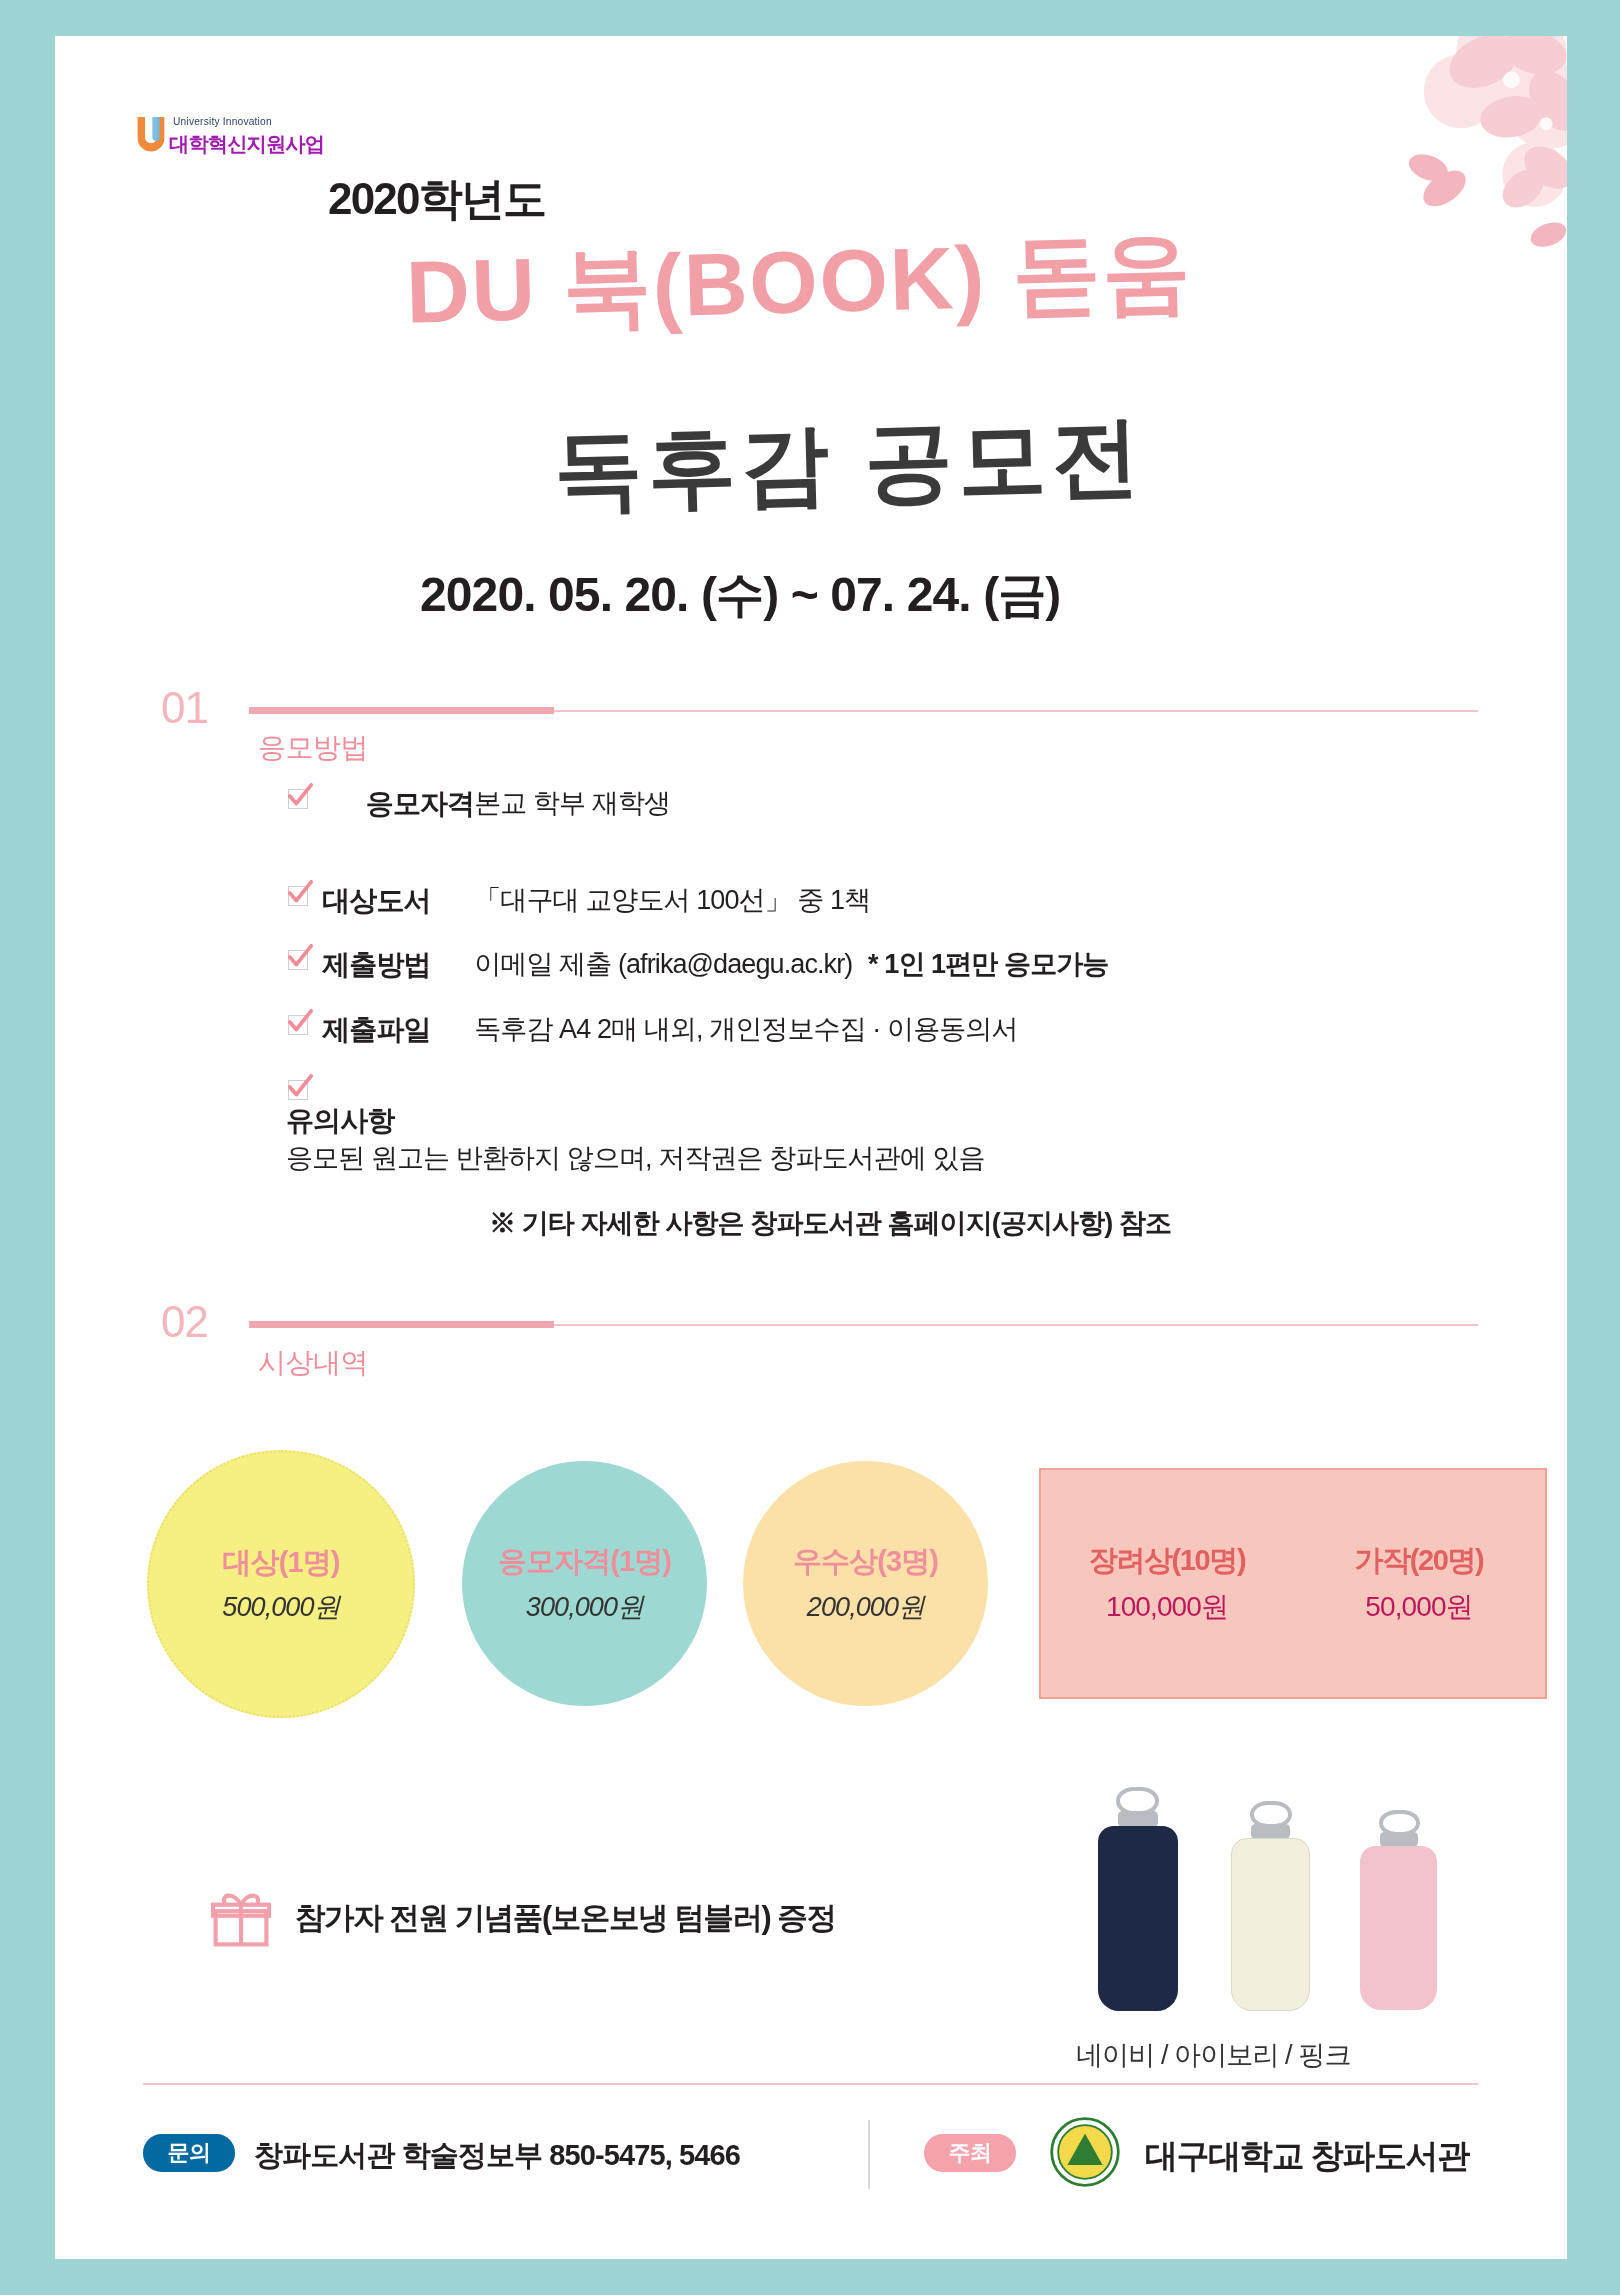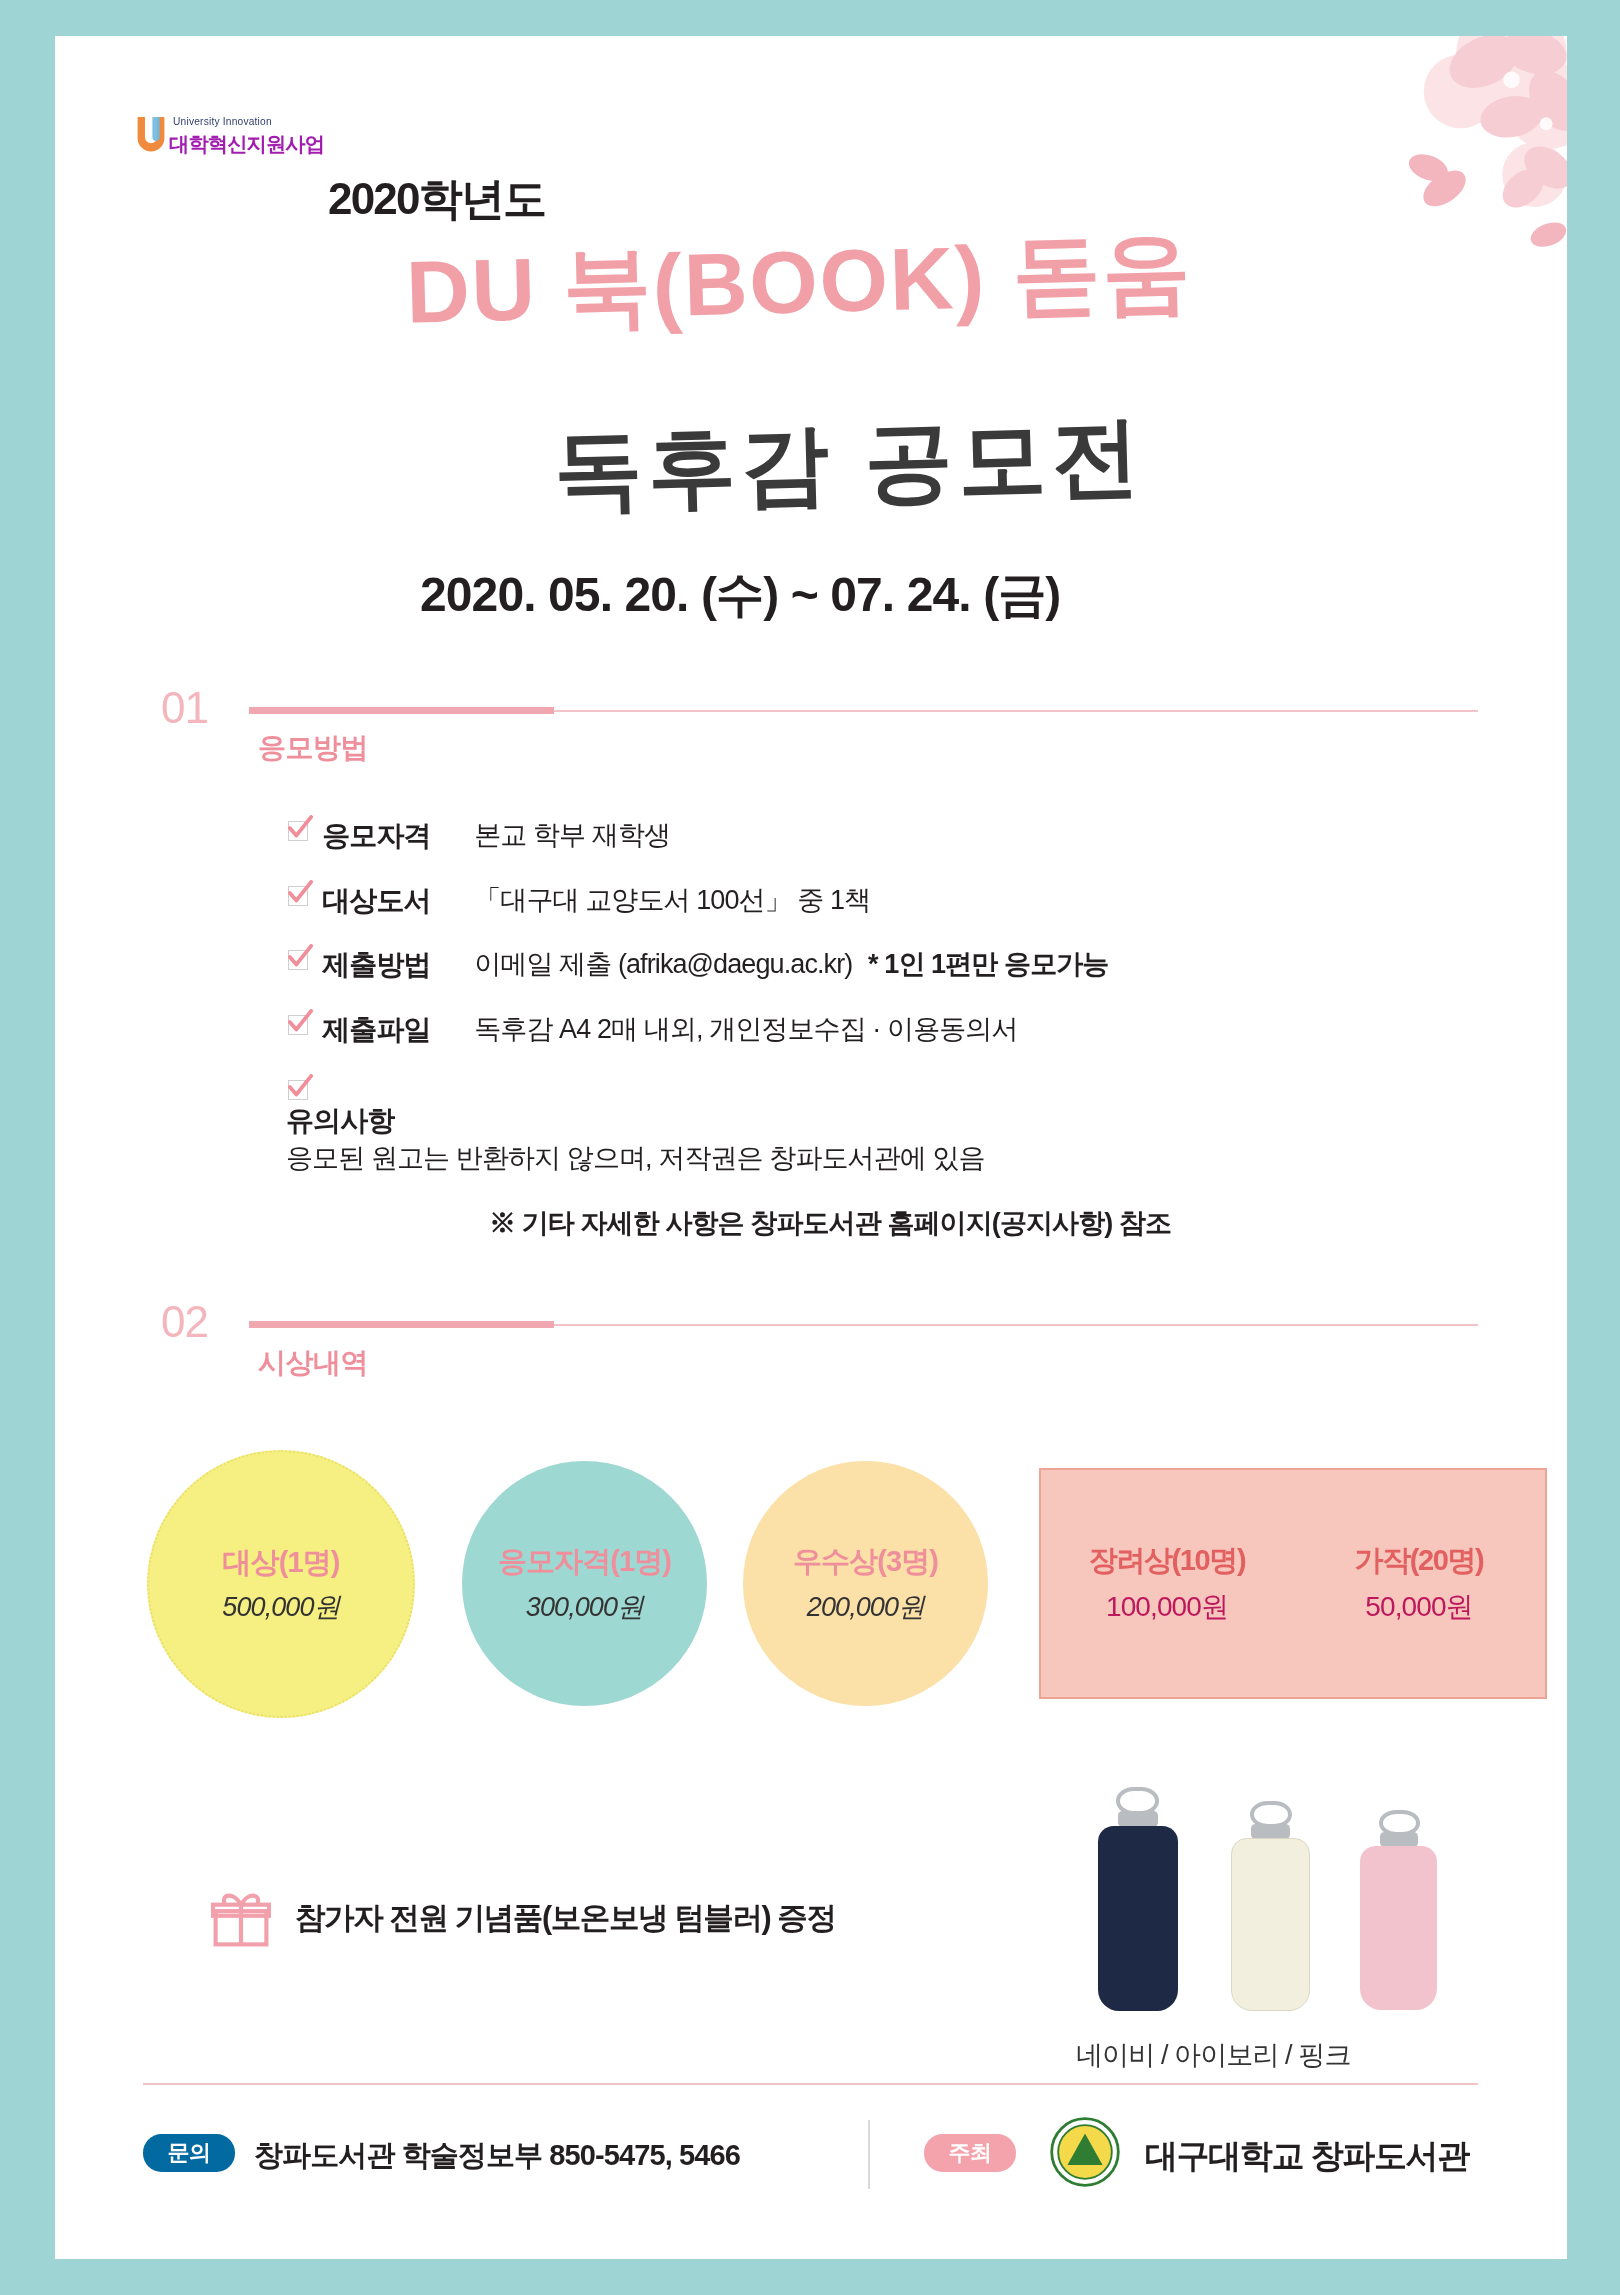--- a/index.html
+++ b/index.html
@@ -45,21 +45,21 @@
     letter-spacing:5.5px;
     transform: rotate(-1.5deg);
   }
   .period {
     position:absolute; left:365px; top:527px;
     font-size:48px; font-weight:bold; color:#231f20; letter-spacing:-0.9px;
   }
   .sec-num { position:absolute; font-size:44px; color:#f3b6bc; font-weight:normal; letter-spacing:-0.9px; }
   .sec-rule-strong { position:absolute; height:7.4px; background:#f0a7b0; }
   .sec-rule-thin { position:absolute; height:1.8px; background:#f2c3c8; }
-  .sec-label { position:absolute; font-size:28px; color:#ef8f9c; font-weight:bold; letter-spacing:-0.5px; }
+  .sec-label { position:absolute; font-size:28px; color:#ef8f9c; font-weight:normal; letter-spacing:-0.5px; }
 
   
   .row { position:absolute; display:flex; align-items:flex-start; }
   .chk { width:26px; height:26px; position:relative; margin-right:10.2px; flex:0 0 auto; }
   .chk .bx { position:absolute; left:1.8px; top:3.7px; width:20.3px; height:20.3px; border:1.4px solid #cfcfcf; }
   .chk .tk { position:absolute; left:0.9px; top:-1.8px; width:27px; height:27px; }
   .row-label { width:152px; font-size:28px; font-weight:bold; color:#231f20; letter-spacing:-0.9px; flex:0 0 auto;}
   .row-value { font-size:27px; color:#231f20; letter-spacing:-0.9px; white-space:nowrap;}
   .sub-line { position:absolute; font-size:27px; color:#231f20; letter-spacing:-0.9px; }
   .note-line { position:absolute; font-size:27px; color:#231f20; font-weight:bold; letter-spacing:-0.9px; }
@@ -141,21 +141,21 @@
   <div class="year">2020학년도</div>
   <div class="title1">DU 북(BOOK) 돋움</div>
   <div class="title2">독후감 공모전</div>
   <div class="period">2020. 05. 20. (수) ~ 07. 24. (금)</div>
 
   <div class="sec-num" style="left:106px; top:647px;">01</div>
   <div class="sec-rule-strong" style="left:194px; top:671px; width:305px;"></div>
   <div class="sec-rule-thin" style="left:499px; top:674px; width:924px;"></div>
   <div class="sec-label" style="left:203px; top:693px;">응모방법</div>
 
-  <div class="row" style="left:231px; top:781px;">
+  <div class="row" style="left:231px; top:749px;text-align:right;">
     <span class="chk">
       <span class="bx"></span>
       <svg class="tk" viewBox="0 0 58 58">
           <path d="M6 28 L20 44 L52 4" fill="none" stroke="#f28d9a" stroke-width="8" stroke-linecap="round" stroke-linejoin="round"></path>
         </svg>
     </span>
     <span class="row-label">응모자격</span>
     <span class="row-value">본교 학부 재학생</span>
   </div>
 

